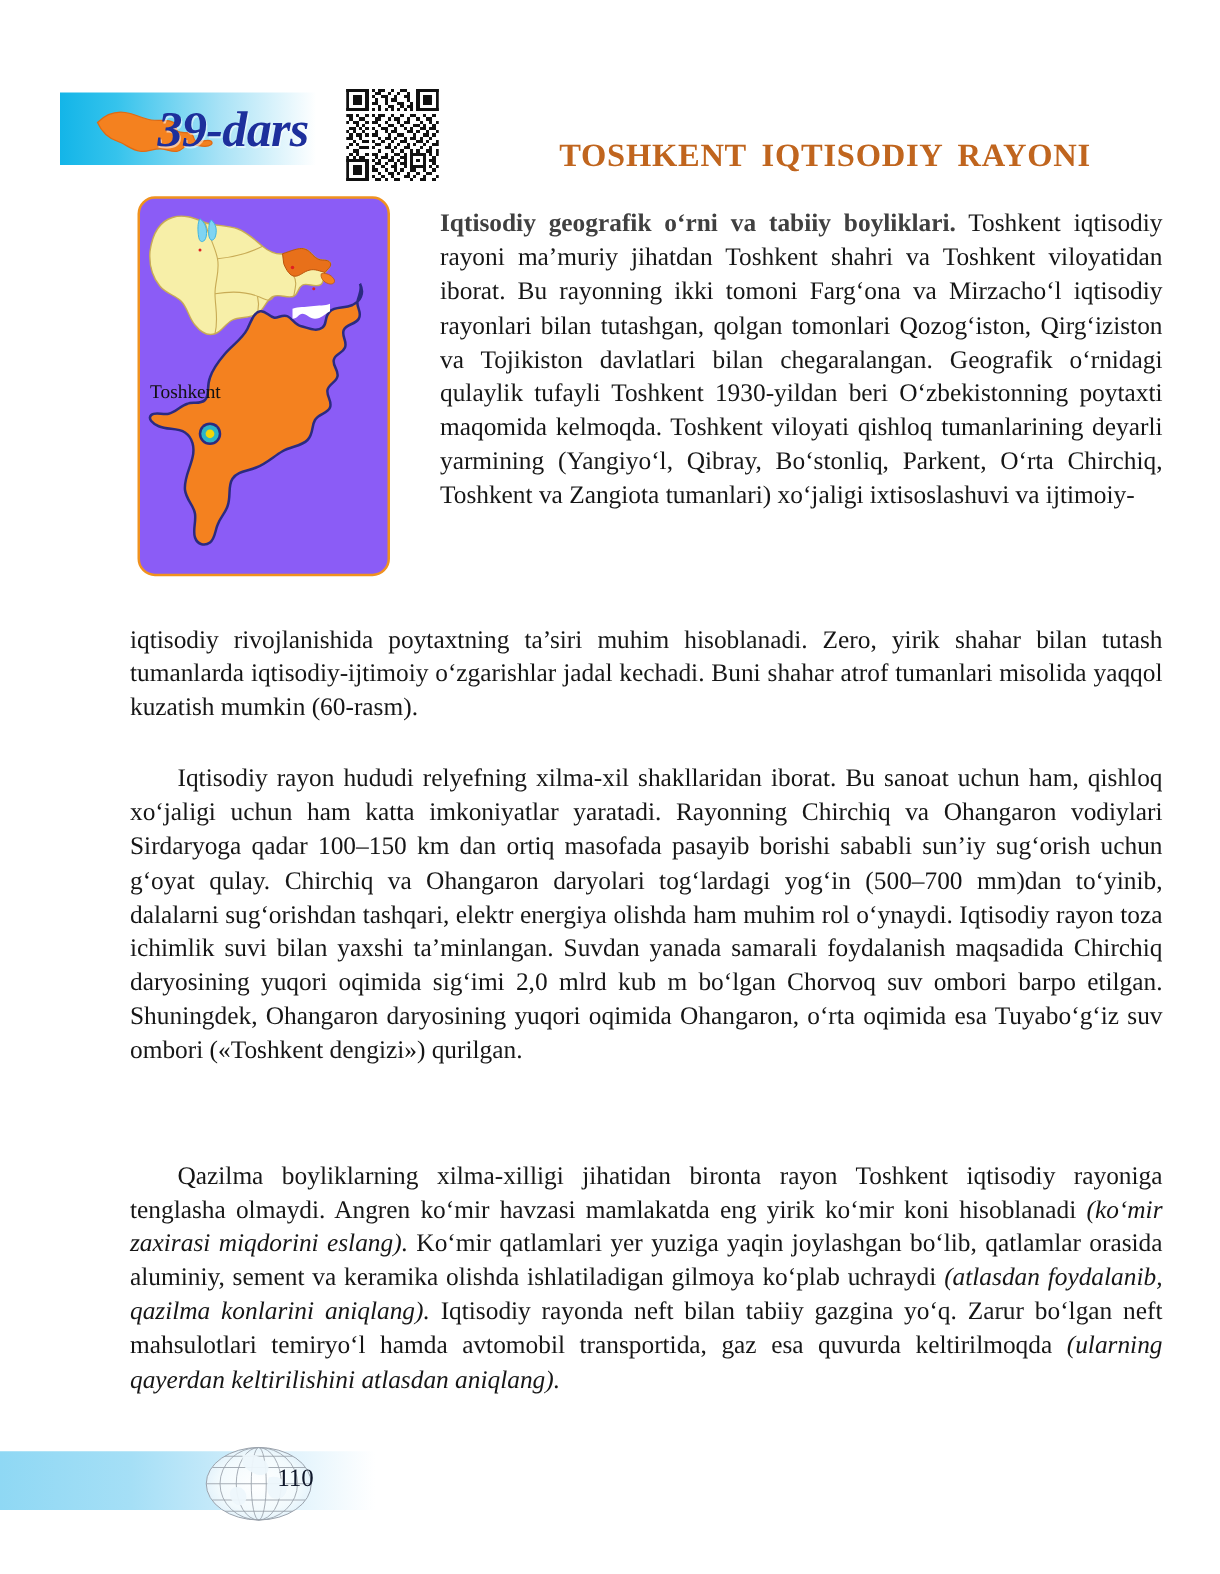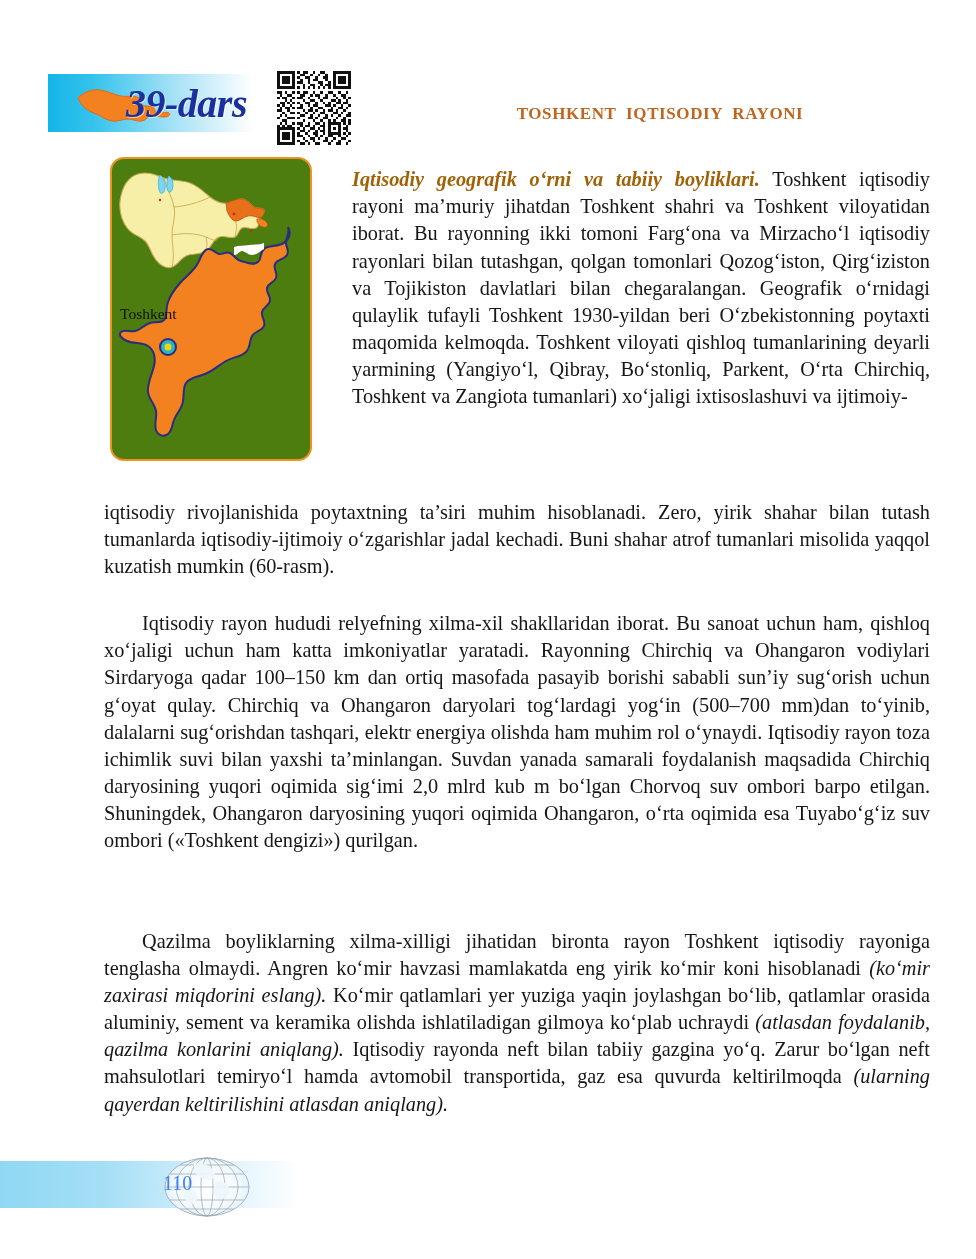--- a/index.html
+++ b/index.html
@@ -56,36 +56,36 @@
   }
 
   #page-title {
     position: absolute;
     left: 380px;
     top: 93px;
     width: 560px;
     text-align: center;
     font-family: "Liberation Serif", "DejaVu Serif", serif;
     font-weight: bold;
-    font-size: 17px;
+    font-size: 26px;
     letter-spacing: 0.6px;
     word-spacing: 5px;
     color: #c0651e;
   }
 
   
   #map-figure {
     position: absolute;
     left: 110px;
     top: 157px;
     width: 202px;
     height: 304px;
     border: 2px solid #f0921e;
     border-radius: 14px;
-    background: #4d7c0f;
+    background: #8b5cf6;
     box-sizing: border-box;
     overflow: hidden;
   }
   #map-figure svg { display:block; }
   #map-city-label {
     position: absolute;
     left: 8px;
     top: 146px;
     font-family: "Liberation Serif", "DejaVu Serif", serif;
     font-size: 15.5px;
@@ -120,23 +120,22 @@
   }
   #para-minerals {
     left: 104px;
     top: 916px;
     width: 826px;
     text-indent: 38px;
     margin-top: 12px;
   }
 
   .hl-cyan {
-    color: #a16207;
+    color: #404040;
     font-weight: bold;
-    font-style: italic;
   }
   .it { font-style: italic; }
 
   
   #footer-band {
     position: absolute;
     left: 0;
     top: 1161px;
     width: 300px;
     height: 47px;
@@ -147,24 +146,24 @@
     left: 163px;
     top: 1156px;
     width: 88px;
     height: 62px;
   }
   #page-number-badge .pg {
     position: absolute;
     left: 0;
     top: 16px;
     width: 88px;
-    text-align: left;
+    text-align: right;
     font-family: "Liberation Serif", "DejaVu Serif", serif;
     font-size: 20px;
-    color: #3b82f6;
+    color: #0f172a;
   }
 </style>
 </head>
 <body>
 
 <div id="lesson-banner">
   <svg class="uz-shape" viewBox="0 0 96 42">
     <path d="M2 15 C8 9,16 6,24 7 C32 8,38 12,45 13 C52 14,58 12,63 15
              C66 17,64 20,66 22 C69 24,74 22,77 24 C80 26,78 29,81 30
              C85 31,90 28,93 30 C95 32,92 34,88 34 C83 34,79 32,75 33

